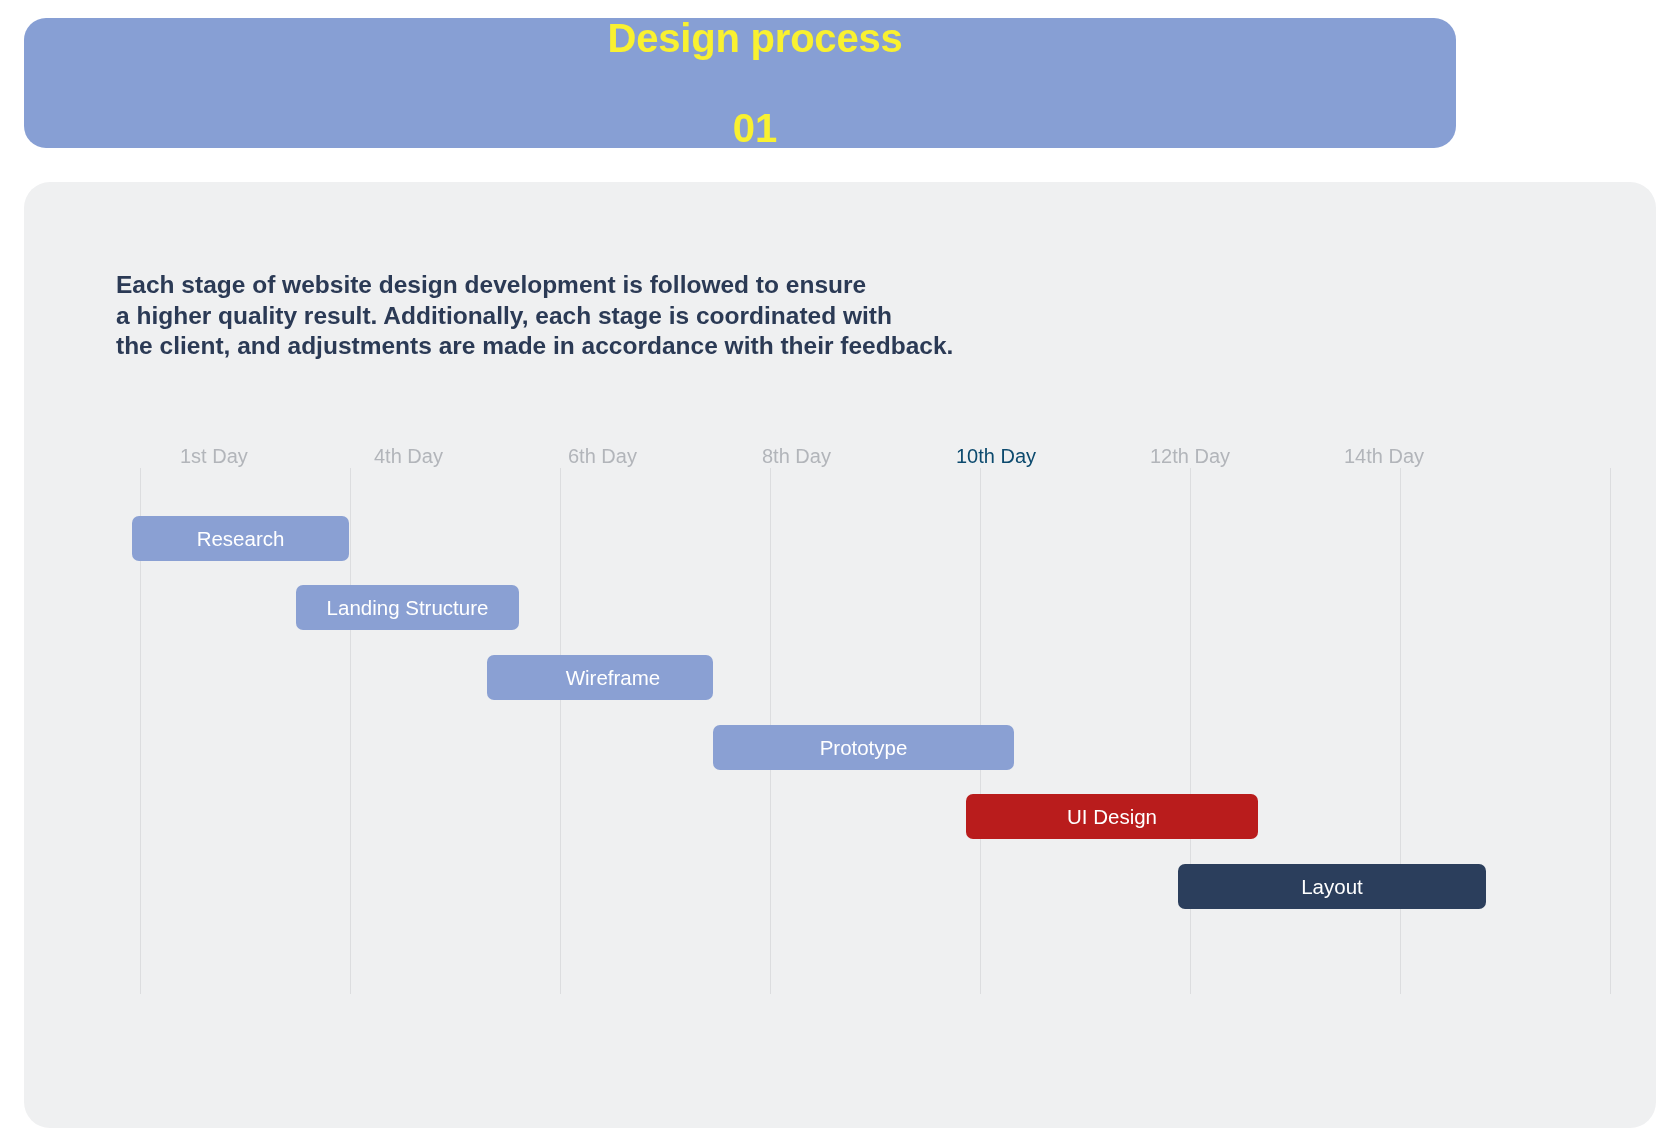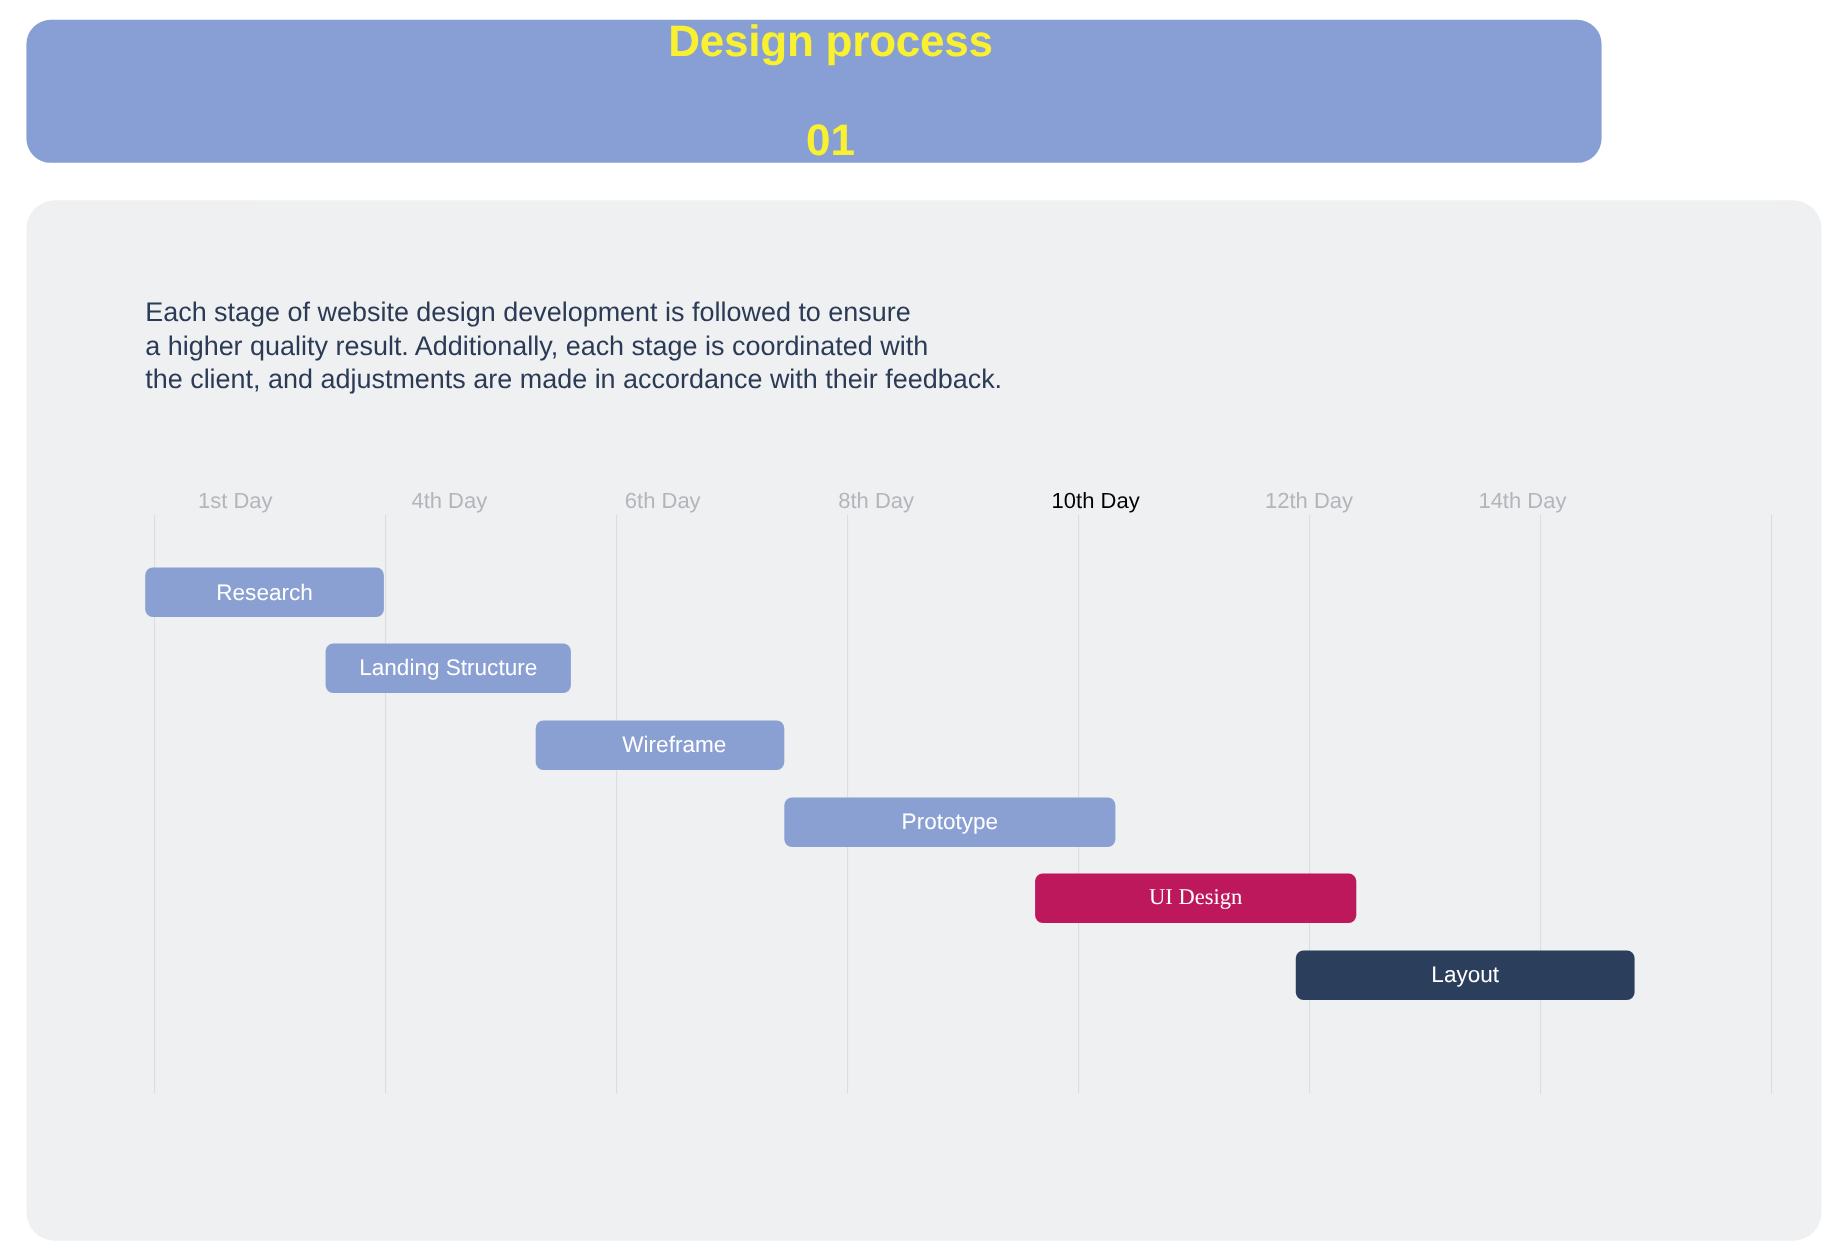--- a/index.html
+++ b/index.html
@@ -60,27 +60,28 @@
     top: 182px;
     width: 1632px;
     height: 946px;
     background: #eff0f1;
     border-radius: 26px;
     box-sizing: border-box;
   }
 
   .intro-text {
     position: absolute;
-    left: 108px;
+    left: 92px;
     top: 88px;
     width: 880px;
     color: #2b3a55;
     font-size: 24.5px;
     line-height: 30.5px;
     white-space: pre-line;
+    font-weight: bold;
   }
 
   
   .gantt {
     position: absolute;
     left: 84px;
     top: 262px;
     width: 1480px;
     height: 600px;
   }
@@ -151,29 +152,29 @@
           <div class="grid-line" style="left: 452px; background: rgb(220, 221, 223);"></div>
           <div class="grid-line" style="left: 662px; background: rgb(220, 221, 223);"></div>
           <div class="grid-line" style="left: 872px; background: rgb(220, 221, 223);"></div>
           <div class="grid-line" style="left: 1082px; background: rgb(220, 221, 223);"></div>
           <div class="grid-line" style="left: 1292px; background: rgb(220, 221, 223);"></div>
           <div class="grid-line" style="left: 1502px; background: rgb(220, 221, 223);"></div>
           <div class="day-label" style="left: 72px; color: rgb(178, 181, 186); text-align: center;">1st Day</div>
           <div class="day-label" style="left: 266px; color: rgb(178, 181, 186);">4th Day</div>
           <div class="day-label" style="left: 460px; color: rgb(178, 181, 186);">6th Day</div>
           <div class="day-label" style="left: 654px; color: rgb(178, 181, 186);">8th Day</div>
-          <div class="day-label" style="left: 848px; color: #000000;">10th Day</div>
+          <div class="day-label" style="left: 848px; color: #0c4a6e;">10th Day</div>
           <div class="day-label" style="left: 1042px; color: rgb(178, 181, 186);">12th Day</div>
           <div class="day-label" style="left: 1236px; color: rgb(178, 181, 186);">14th Day</div>
         </div>
       <div class="gantt-bars" id="gantt-bars">
           <div class="bar" style="left: 24px; top: 72px; width: 217px; background: rgb(138, 160, 211); color: rgb(255, 255, 255);">Research</div>
           <div class="bar" style="left: 188px; top: 141px; width: 223px; background: rgb(138, 160, 211); color: rgb(255, 255, 255);">Landing Structure</div>
           <div class="bar" style="left: 379px; top: 211px; width: 226px; background: rgb(138, 160, 211); color: rgb(255, 255, 255); padding-left: 26px;">Wireframe</div>
           <div class="bar" style="left: 605px; top: 281px; width: 301px; background: rgb(138, 160, 211); color: rgb(255, 255, 255);">Prototype</div>
-          <div class="bar" style="left: 833px; top: 350px; width: 292px; background: #be185d; color: rgb(255, 255, 255); font-family: Liberation Serif, serif;">UI Design</div>
+          <div class="bar" style="left: 858px; top: 350px; width: 292px; background: #b91c1c; color: rgb(255, 255, 255);">UI Design</div>
           <div class="bar" style="left: 1070px; top: 420px; width: 308px; background: rgb(43, 62, 92); color: rgb(255, 255, 255);">Layout</div>
         </div>
     </div>
 
   </div>
 
 </div>
 
 </body></html>

